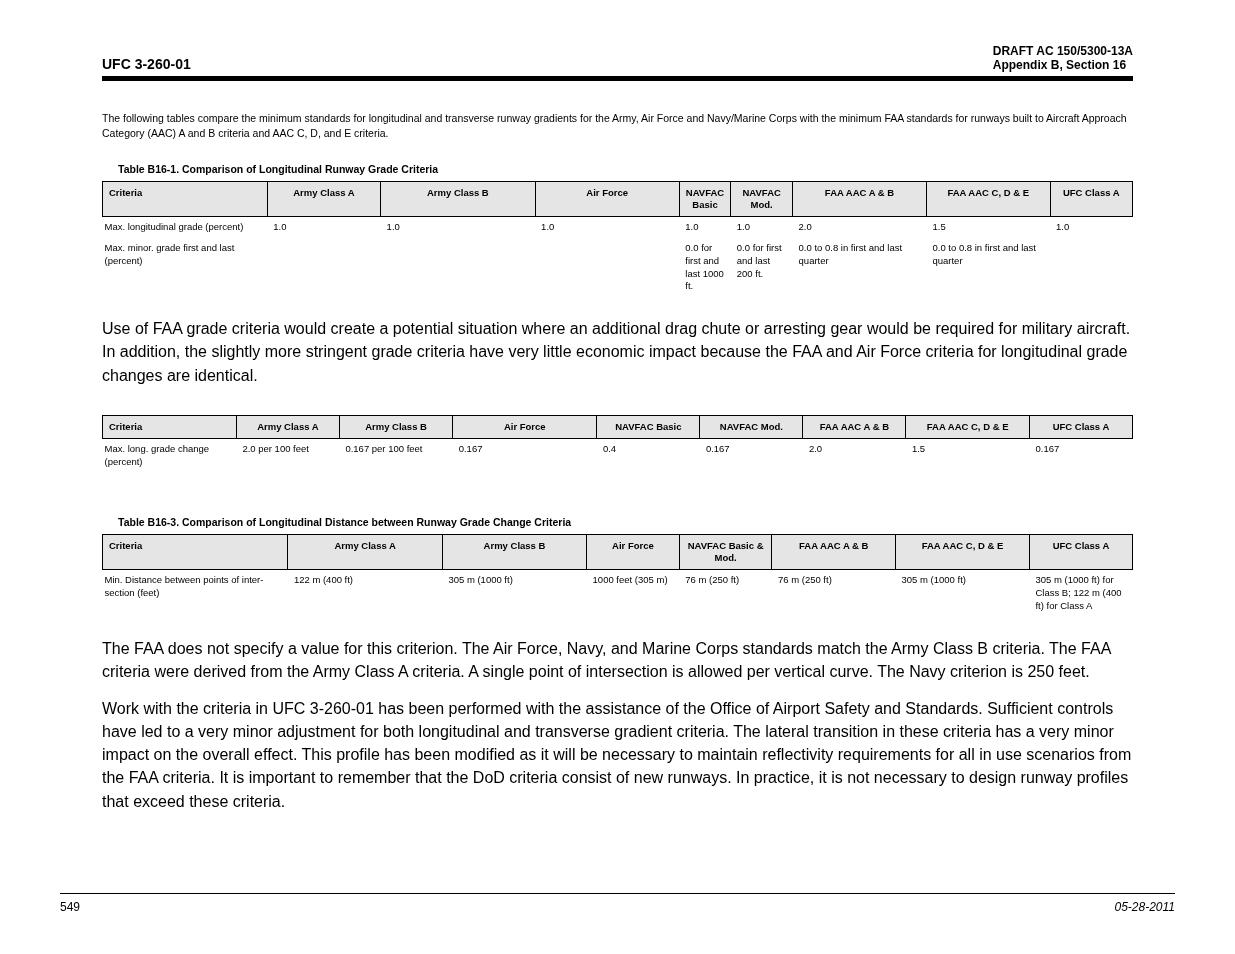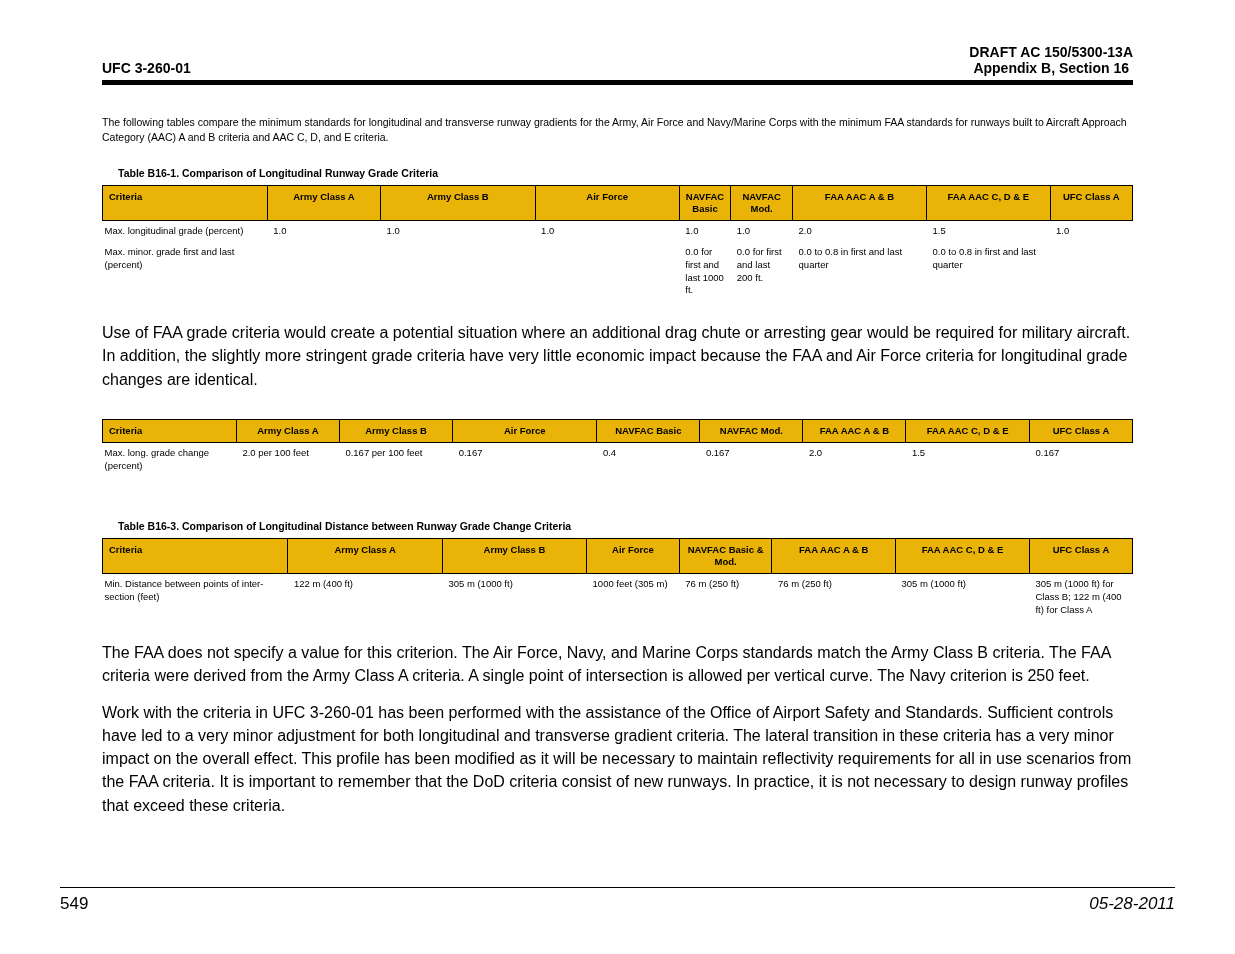--- a/index.html
+++ b/index.html
@@ -1,37 +1,37 @@
 <!DOCTYPE html>
 <html><head>
 <meta charset="utf-8">
 <style>
   * { box-sizing: border-box; margin: 0; padding: 0; }
   html, body { width: 1235px; height: 954px; background: #fff; font-family: Arial, Helvetica, sans-serif; color: #000; }
   .page { position: relative; width: 1235px; height: 954px; padding: 44px 60px 30px 60px; }
   .header-row { display: flex; justify-content: space-between; align-items: flex-end; padding: 0 42px 4px 42px; }
   .doc-title { font-size: 14px; font-weight: bold; }
-  .header-right { font-size: 14px; font-weight: bold; text-align: center; }
+  .header-right { font-size: 12px; font-weight: bold; text-align: left; }
   .thick-rule { height: 5px; background: #000; margin: 0 42px 0 42px; }
   .content { padding: 12px 42px 0 42px; }
   .lead { font-size: 10.5px; line-height: 1.45; margin-bottom: 22px; }
   .table-title { font-size: 10.5px; font-weight: bold; margin: 6px 0 6px 16px; }
   table { width: 100%; border-collapse: collapse; font-size: 9.5px; }
-  thead tr { background: #eab308; }
+  thead tr { background: #e5e5e5; }
   thead th { border: 1px solid #000; padding: 5px 6px; text-align: left; vertical-align: top; font-weight: bold; line-height: 1.25; }
   thead th.center { text-align: center; }
   tbody td { padding: 4px 6px; vertical-align: top; line-height: 1.35; }
   tbody td:first-child { padding-left: 2px; }
   .para { font-size: 16px; line-height: 1.45; margin: 14px 0 0 0; }
   .section { margin-bottom: 20px; }
   .spacer-md { height: 18px; }
   .spacer-lg { height: 28px; }
   .footer { position: absolute; left: 60px; right: 60px; bottom: 40px; }
   .footer-rule { height: 1px; background: #000; margin-bottom: 6px; }
-  .footer-row { display: flex; justify-content: space-between; font-size: 17px; text-align: center; }
+  .footer-row { display: flex; justify-content: space-between; font-size: 12px; text-align: center; }
   .footer-date { font-style: italic; }
   
   .t1 th:nth-child(1){width:16%}
   .t1 th:nth-child(2){width:11%}
   .t1 th:nth-child(3){width:15%}
   .t1 th:nth-child(4){width:14%}
   .t1 th:nth-child(5){width:5%}
   .t1 th:nth-child(6){width:6%}
   .t1 th:nth-child(7){width:13%}
   .t1 th:nth-child(8){width:12%}

